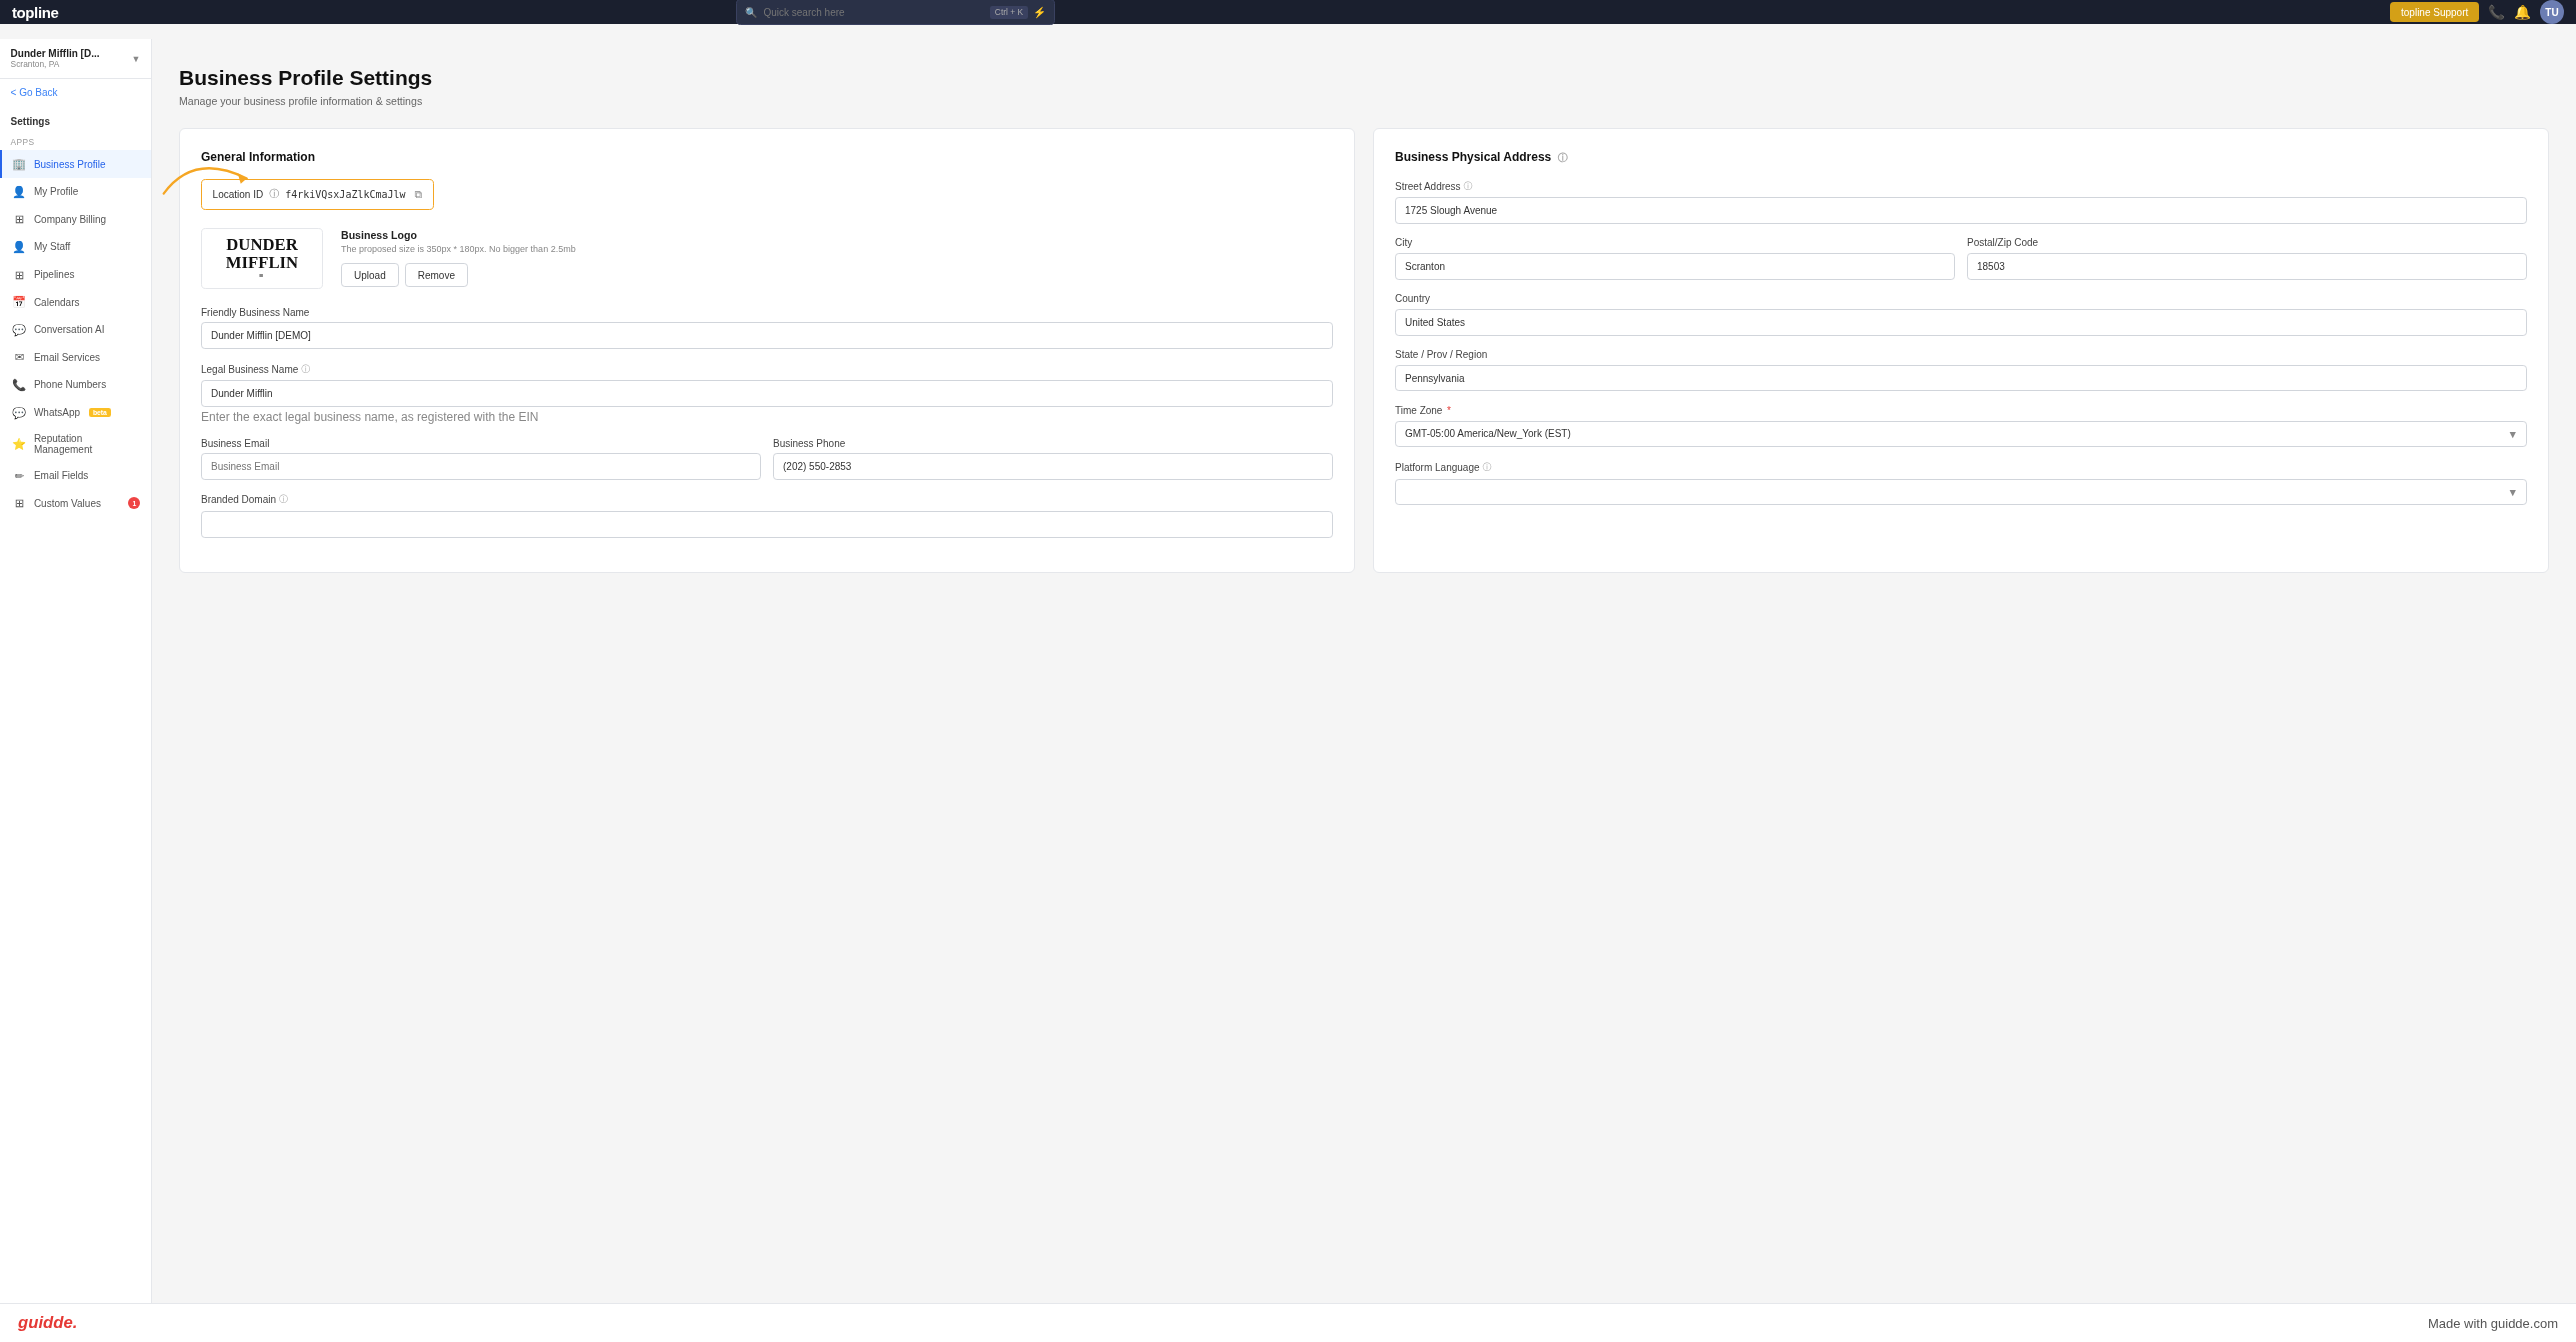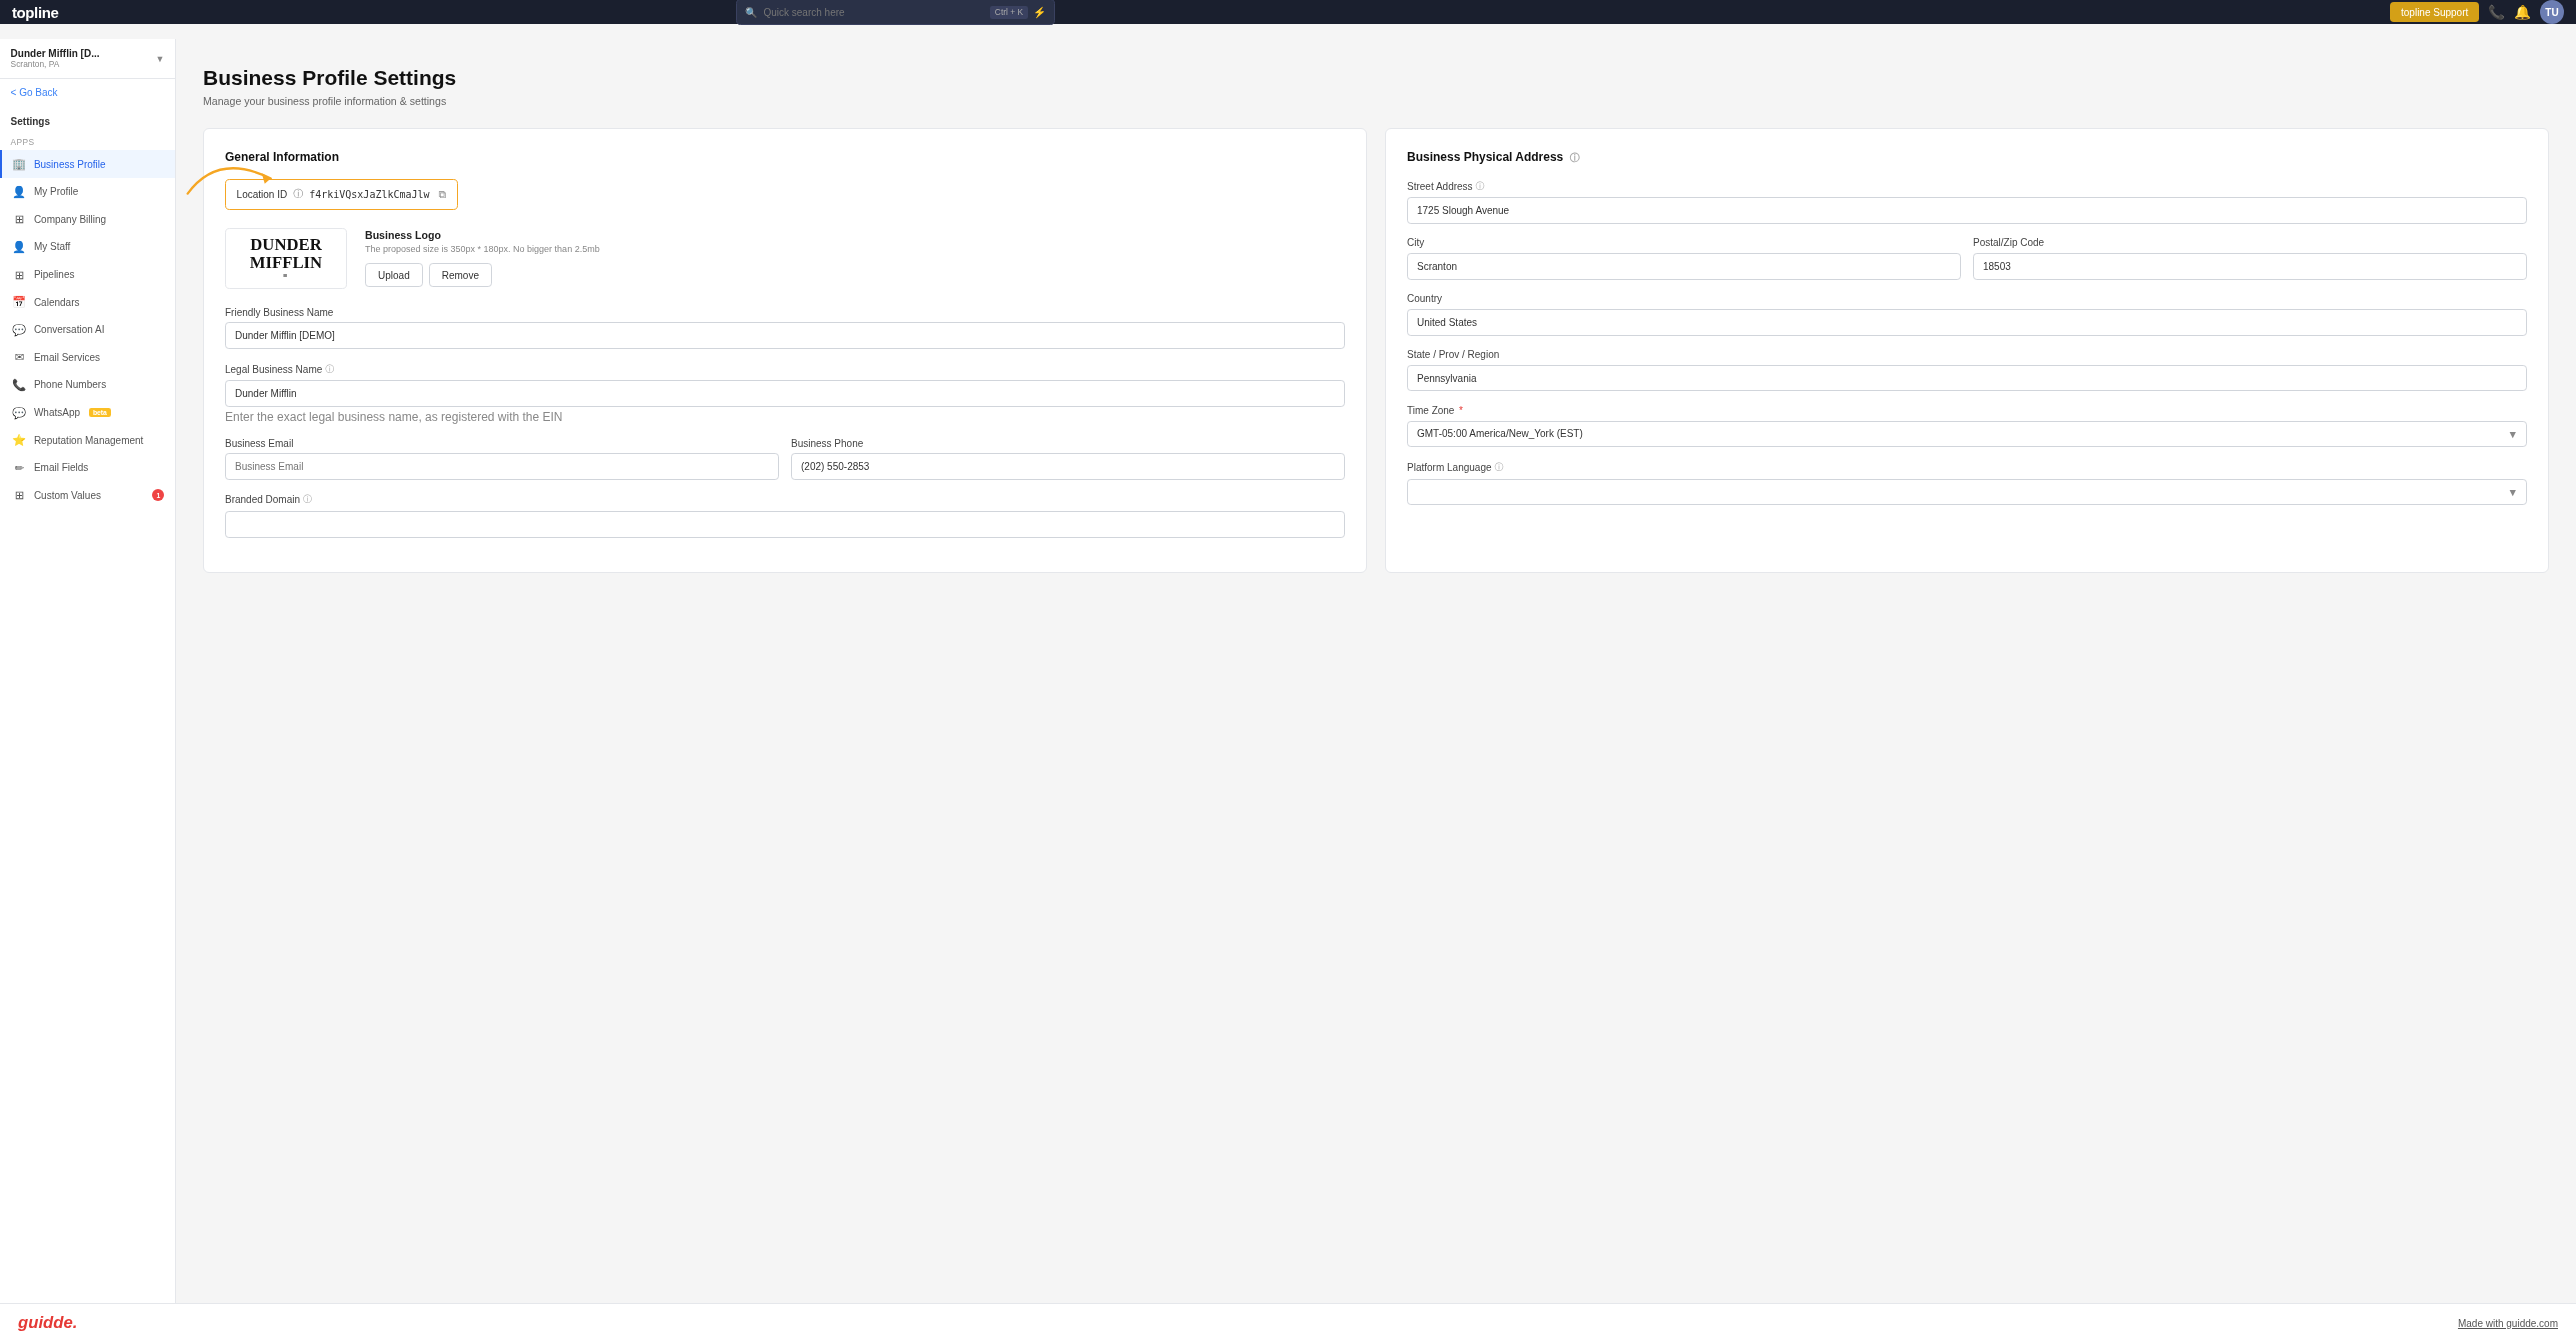--- a/index.html
+++ b/index.html
@@ -84,21 +84,21 @@
 
     
     .layout {
       display: flex;
       margin-top: 39px;
       min-height: calc(100vh - 39px);
     }
 
     
     .sidebar {
-      width: 176px;
+      width: 152px;
       background: #fff;
       border-right: 0.8px solid #e5e7eb;
       flex-shrink: 0;
       display: flex;
       flex-direction: column;
       padding-bottom: 46px;
     }
     .sidebar-account {
       padding: 9px 10.6px;
       border-bottom: 0.8px solid #e5e7eb;
@@ -366,23 +366,22 @@
       z-index: 100;
     }
     .bottom-bar-logo {
       color: #e53935;
       font-size: 16.7px;
       font-weight: 800;
       font-style: italic;
     }
     .bottom-bar-text {
       margin-left: auto;
-      font-size: 10px;
+      font-size: 13px;
       color: #555;
-      text-decoration: underline;
     }
 
     
     .arrow-svg-container {
       position: absolute;
       top: -42px;
       left: -53px;
       pointer-events: none;
     }
   </style>

